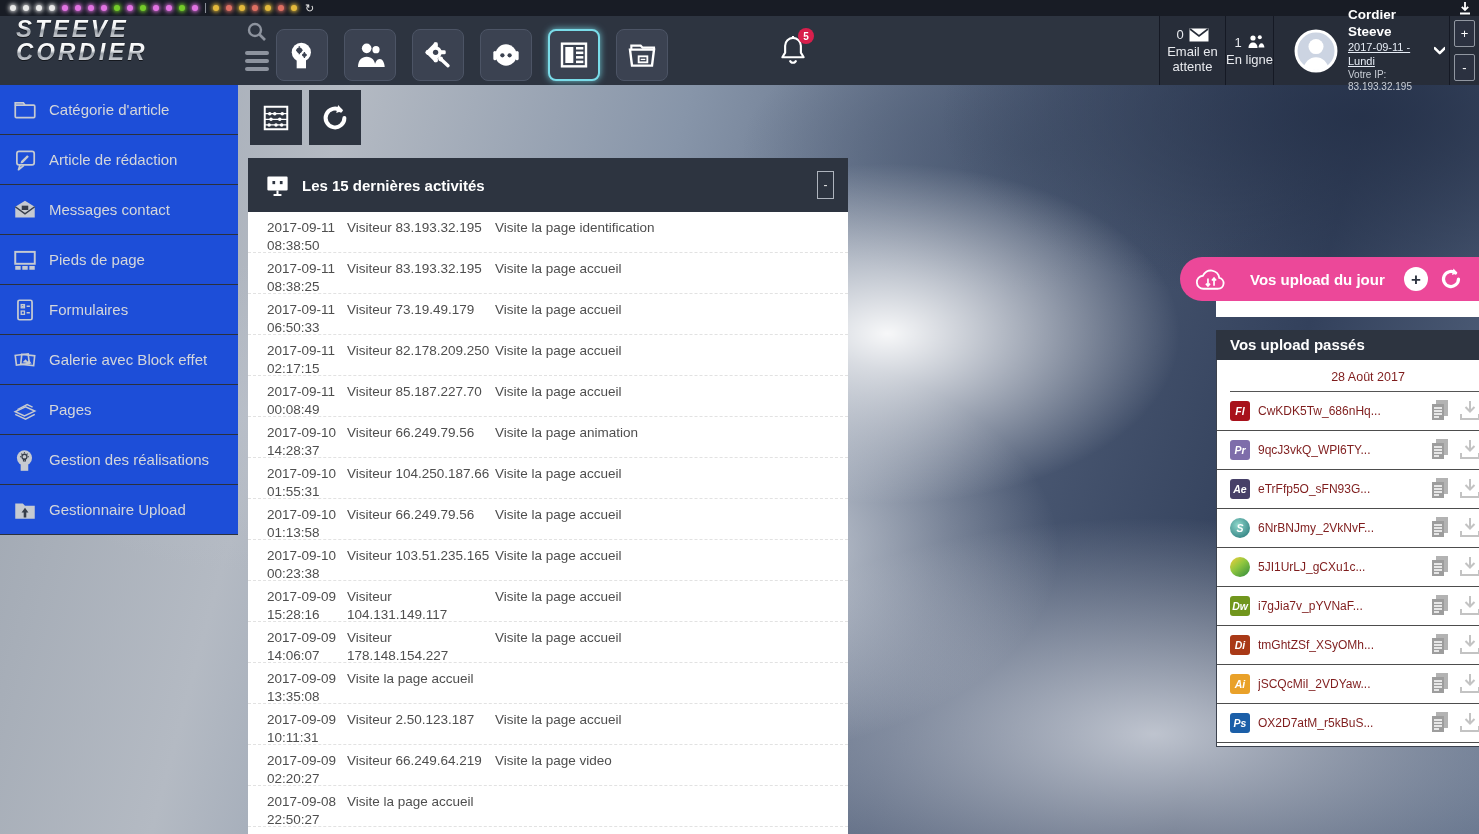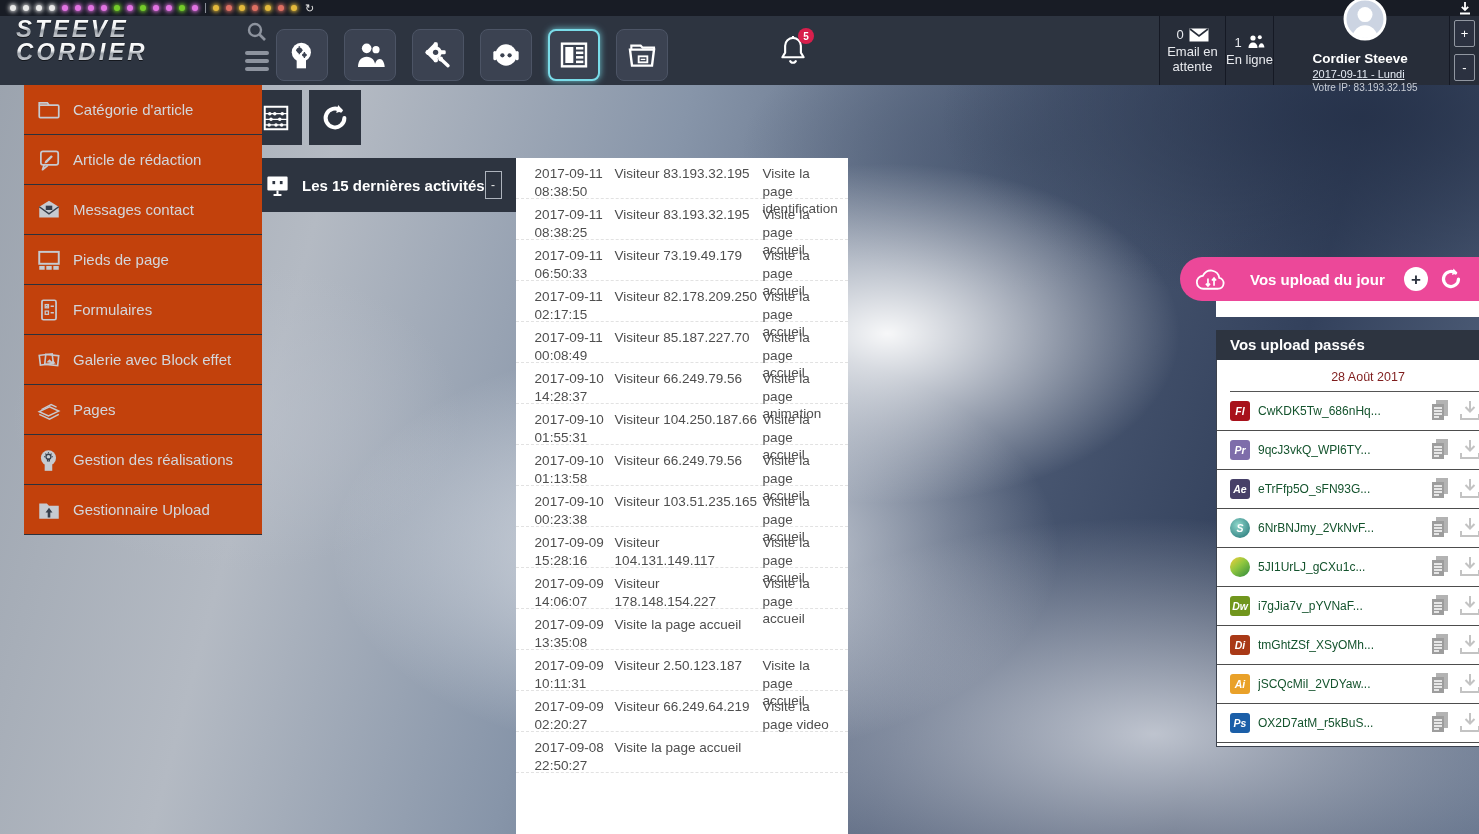--- a/index.html
+++ b/index.html
@@ -40,42 +40,42 @@
   .bell-wrap{position:absolute;left:778px;top:17px;cursor:pointer;}
   .bell-badge{position:absolute;left:20px;top:-5px;min-width:16px;height:16px;border-radius:9px;
               background:#d81f4c;color:#fff;font-size:10px;font-weight:bold;display:flex;
               align-items:center;justify-content:center;padding:0 3px;box-sizing:border-box;}
   .right-sections{position:absolute;right:0;top:0;height:69px;display:flex;z-index:7;}
   .sec{background:#272d39;border-left:1px solid #151924;height:69px;box-sizing:border-box;
        display:flex;flex-direction:column;align-items:center;justify-content:center;color:#e8eaee;}
   .sec-email{width:66px;font-size:13px;text-align:center;cursor:pointer;}
   .sec-online{width:48px;font-size:13px;text-align:center;cursor:pointer;}
   .count-row{display:flex;align-items:center;gap:5px;font-size:13px;margin-bottom:2px;}
-  .sec-user{width:176px;flex-direction:column;gap:10px;cursor:pointer;padding:0 4px 0 11px;}
+  .sec-user{width:176px;flex-direction:row;gap:10px;cursor:pointer;padding:0 4px 0 20px;}
   .avatar{width:44px;height:44px;flex:none;}
   .user-text{display:flex;flex-direction:column;line-height:1.25;}
   .user-name{font-size:13.5px;font-weight:bold;color:#fff;}
   .user-date{font-size:11px;color:#e6ecf5;text-decoration:underline;cursor:pointer;}
   .user-ip{font-size:10px;color:#c9ced6;}
   .sec-zoom{width:30px;gap:7px;}
   .zoom-btn{width:19px;height:25px;border:1px solid #9197a1;border-radius:2px;color:#fff;
             font-size:13px;display:flex;align-items:center;justify-content:center;cursor:pointer;
             background:#2b3140;}
   
-  .sidebar{position:absolute;left:0;top:85px;width:238px;background:#c2410c;z-index:4;margin-left:24px;}
+  .sidebar{position:absolute;left:0;top:85px;width:238px;background:#1d4ed8;z-index:4;}
   .side-item{height:49px;display:flex;align-items:center;gap:11px;padding-left:12px;
              border-bottom:1px solid #2b313c;color:#d3d6db;font-size:15px;cursor:pointer;}
   .side-item svg{flex:none;}
   
   .quick-btns{position:absolute;left:250px;top:90px;display:flex;gap:7px;z-index:3;}
   .quick-btn{width:52px;height:55px;background:#2d3440;display:flex;align-items:center;
              justify-content:center;cursor:pointer;}
   
   .activities{position:absolute;left:248px;top:158px;width:600px;bottom:0;z-index:3;
-              display:flex;flex-direction:row;}
+              display:flex;flex-direction:column;}
   .act-header{height:54px;background:#2d3440;color:#fff;display:flex;align-items:center;
               padding:0 14px 0 16px;flex:none;}
   .act-title{font-size:15px;font-weight:bold;margin-left:11px;flex:1;}
   .minimize-btn{width:15px;height:26px;border:1px solid #aeb4bd;color:#e8e8e8;font-size:12px;
                 display:flex;align-items:center;justify-content:center;cursor:pointer;}
   .act-body{background:#fff;flex:1;overflow:hidden;}
   .act-row{display:grid;grid-template-columns:80px 148px auto;padding:7px 10px 3px 19px;
            height:41px;box-sizing:border-box;border-bottom:1px dashed #e2e2e2;
            font-size:13.5px;color:#4e4e4e;line-height:1.3;}
   .act-datetime{display:flex;flex-direction:column;}
@@ -93,21 +93,21 @@
   .up-header{height:30px;background:#2d3440;color:#fff;font-size:15px;font-weight:bold;
              line-height:30px;padding-left:14px;}
   .up-body{background:#fff;border:1px solid #3c424e;border-top:none;height:387px;
            box-sizing:border-box;overflow:hidden;}
   .up-date{text-align:center;font-size:12.5px;color:#7f1d1d;padding:10px 0 7px;}
   .up-date-line{border:none;border-top:1px solid #555;margin:0 13px;}
   .file-row{height:38px;display:flex;align-items:center;padding:0 7px 0 13px;
             border-bottom:1px solid #4d4d4d;margin:0 0;}
   .file-badge{width:20px;height:20px;border-radius:3px;color:#fff;font-weight:bold;font-size:10.5px;
               display:flex;align-items:center;justify-content:center;flex:none;font-style:italic;}
-  .file-name{font-size:12px;color:#14532d;margin-left:8px;flex:1;white-space:nowrap;overflow:hidden;}
+  .file-name{font-size:12px;color:#7f1d1d;margin-left:8px;flex:1;white-space:nowrap;overflow:hidden;}
   .file-actions{display:flex;gap:5px;align-items:center;}
   .file-actions span{cursor:pointer;display:flex;}
 </style>
 </head>
 <body>
 
 <div class="bg"></div>
 
 <div class="top-strip">
   <span class="dots">

